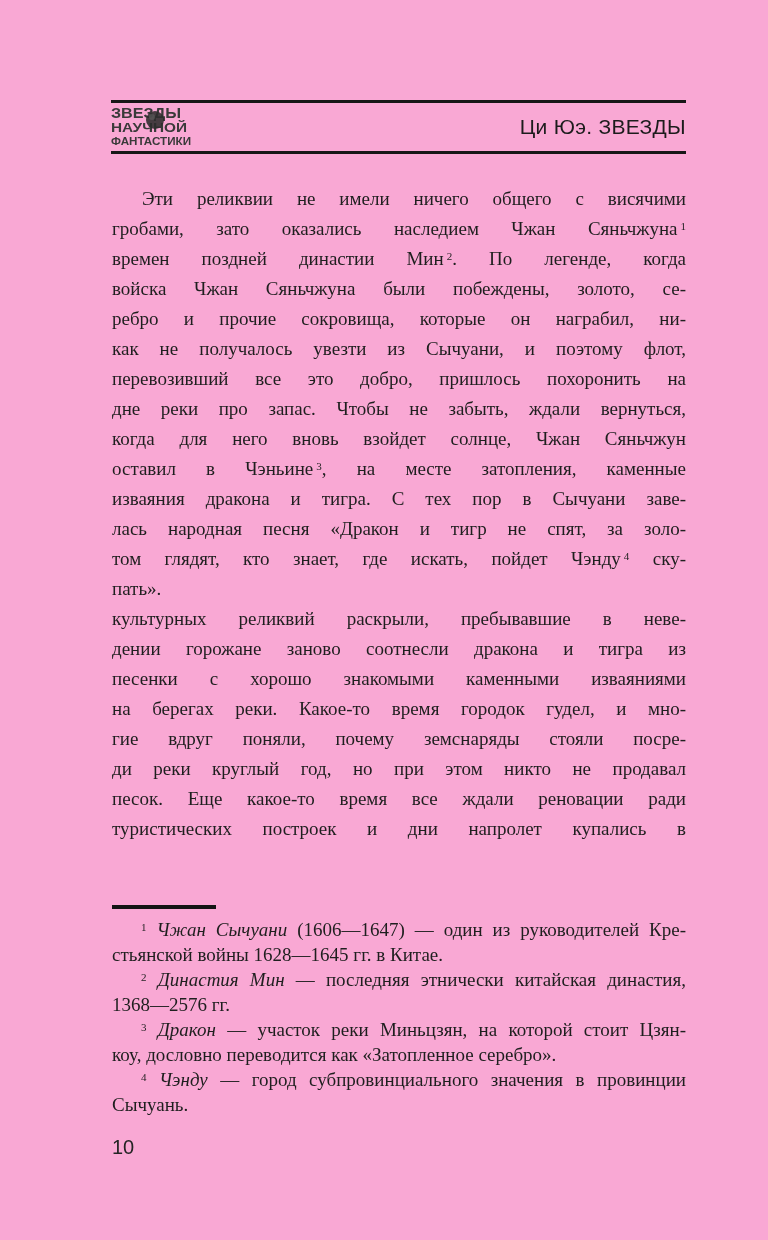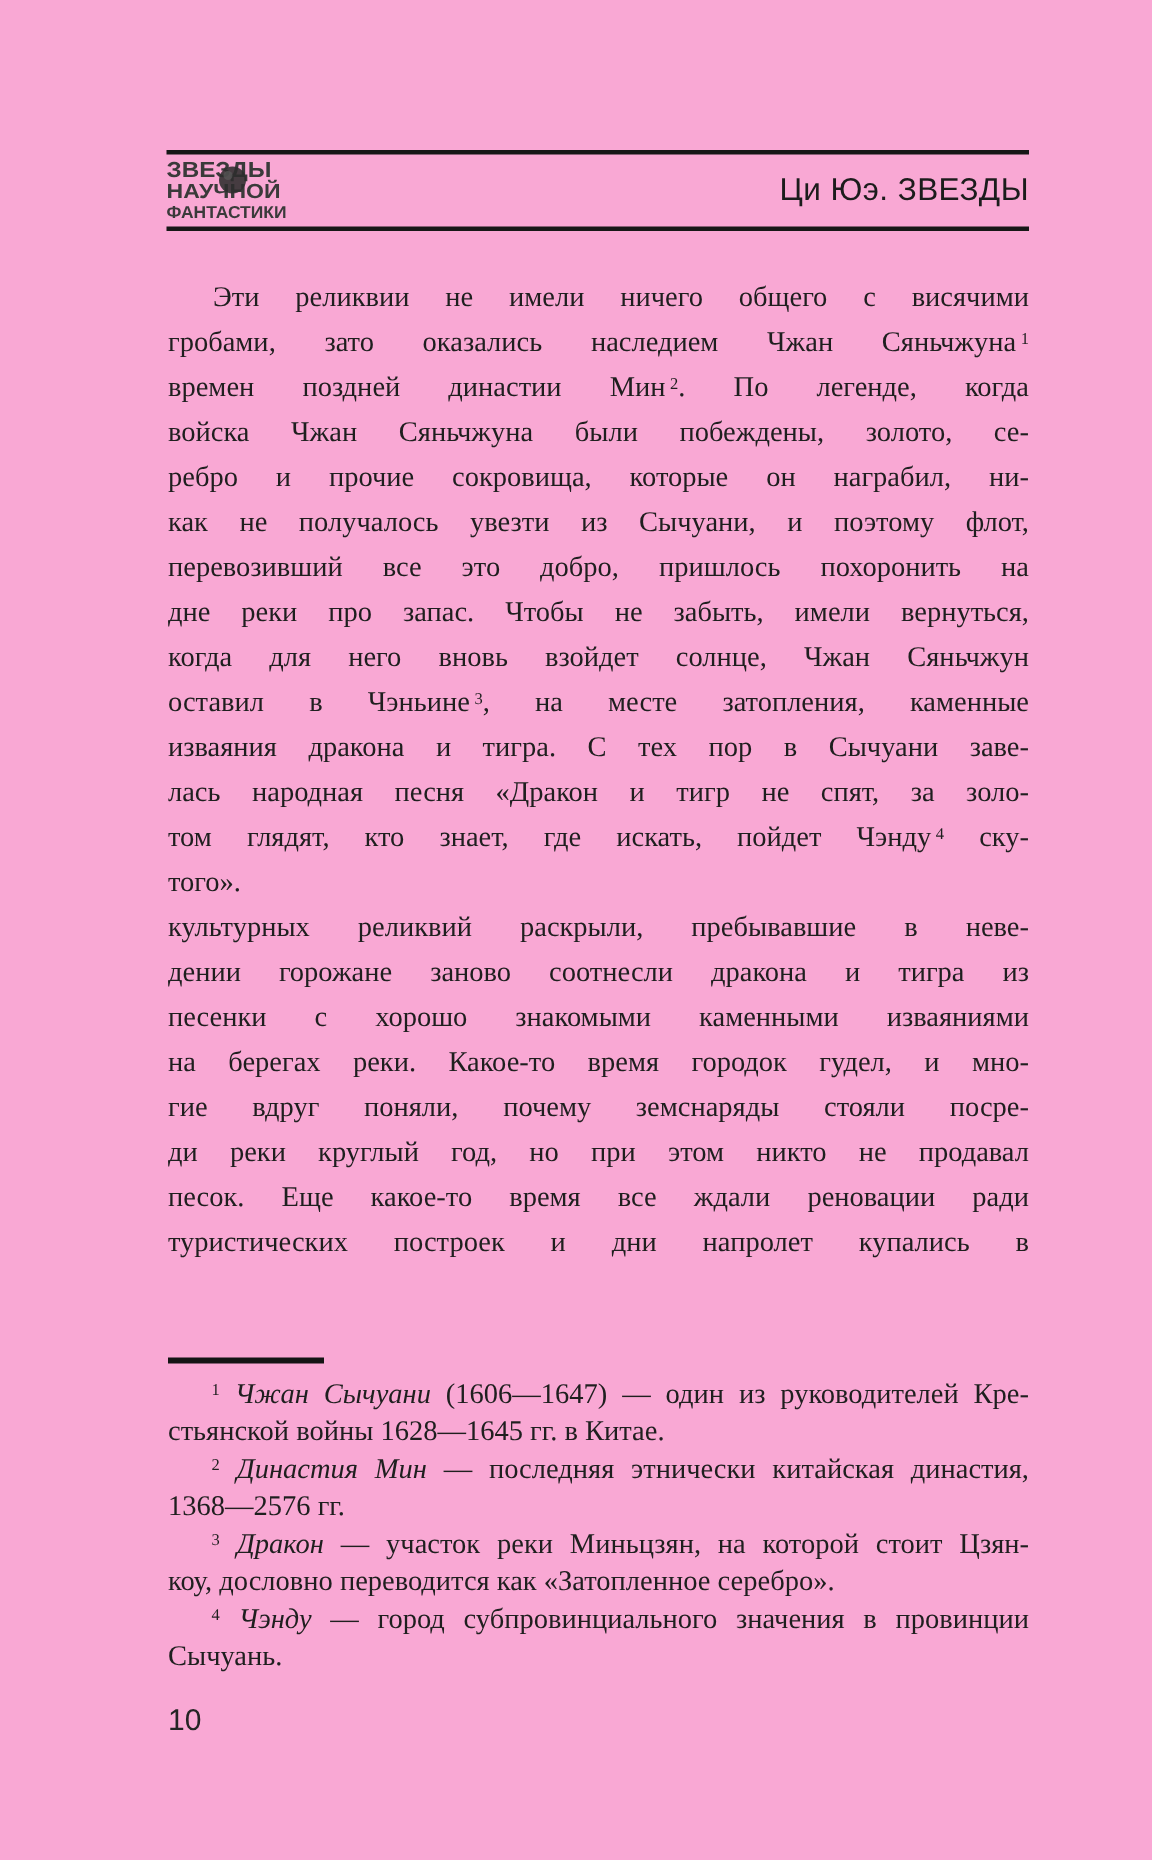--- a/index.html
+++ b/index.html
@@ -135,27 +135,27 @@
 
   <main class="body-text">
       <div class="para">
         <div class="tline first">Эти реликвии не имели ничего общего с висячими</div>
         <div class="tline">гробами, зато оказались наследием Чжан Сяньчжуна<sup>1</sup></div>
         <div class="tline">времен поздней династии Мин<sup>2</sup>. По легенде, когда</div>
         <div class="tline">войска Чжан Сяньчжуна были побеждены, золото, се-</div>
         <div class="tline">ребро и прочие сокровища, которые он награбил, ни-</div>
         <div class="tline">как не получалось увезти из Сычуани, и поэтому флот,</div>
         <div class="tline">перевозивший все это добро, пришлось похоронить на</div>
-        <div class="tline">дне реки про запас. Чтобы не забыть, имели вернуться,</div>
+        <div class="tline">дне реки про запас. Чтобы не забыть, ждали вернуться,</div>
         <div class="tline">когда для него вновь взойдет солнце, Чжан Сяньчжун</div>
         <div class="tline">оставил в Чэньине<sup>3</sup>, на месте затопления, каменные</div>
         <div class="tline">изваяния дракона и тигра. С тех пор в Сычуани заве-</div>
         <div class="tline">лась народная песня «Дракон и тигр не спят, за золо-</div>
         <div class="tline">том глядят, кто знает, где искать, пойдет Чэнду<sup>4</sup> ску-</div>
-        <div class="tline left">того».</div>
+        <div class="tline left">пать».</div>
       </div>
       <div class="para">
         <div class="tline">культурных реликвий раскрыли, пребывавшие в неве-</div>
         <div class="tline">дении горожане заново соотнесли дракона и тигра из</div>
         <div class="tline">песенки с хорошо знакомыми каменными изваяниями</div>
         <div class="tline">на берегах реки. Какое-то время городок гудел, и мно-</div>
         <div class="tline">гие вдруг поняли, почему земснаряды стояли посре-</div>
         <div class="tline">ди реки круглый год, но при этом никто не продавал</div>
         <div class="tline">песок. Еще какое-то время все ждали реновации ради</div>
         <div class="tline">туристических построек и дни напролет купались в</div>

